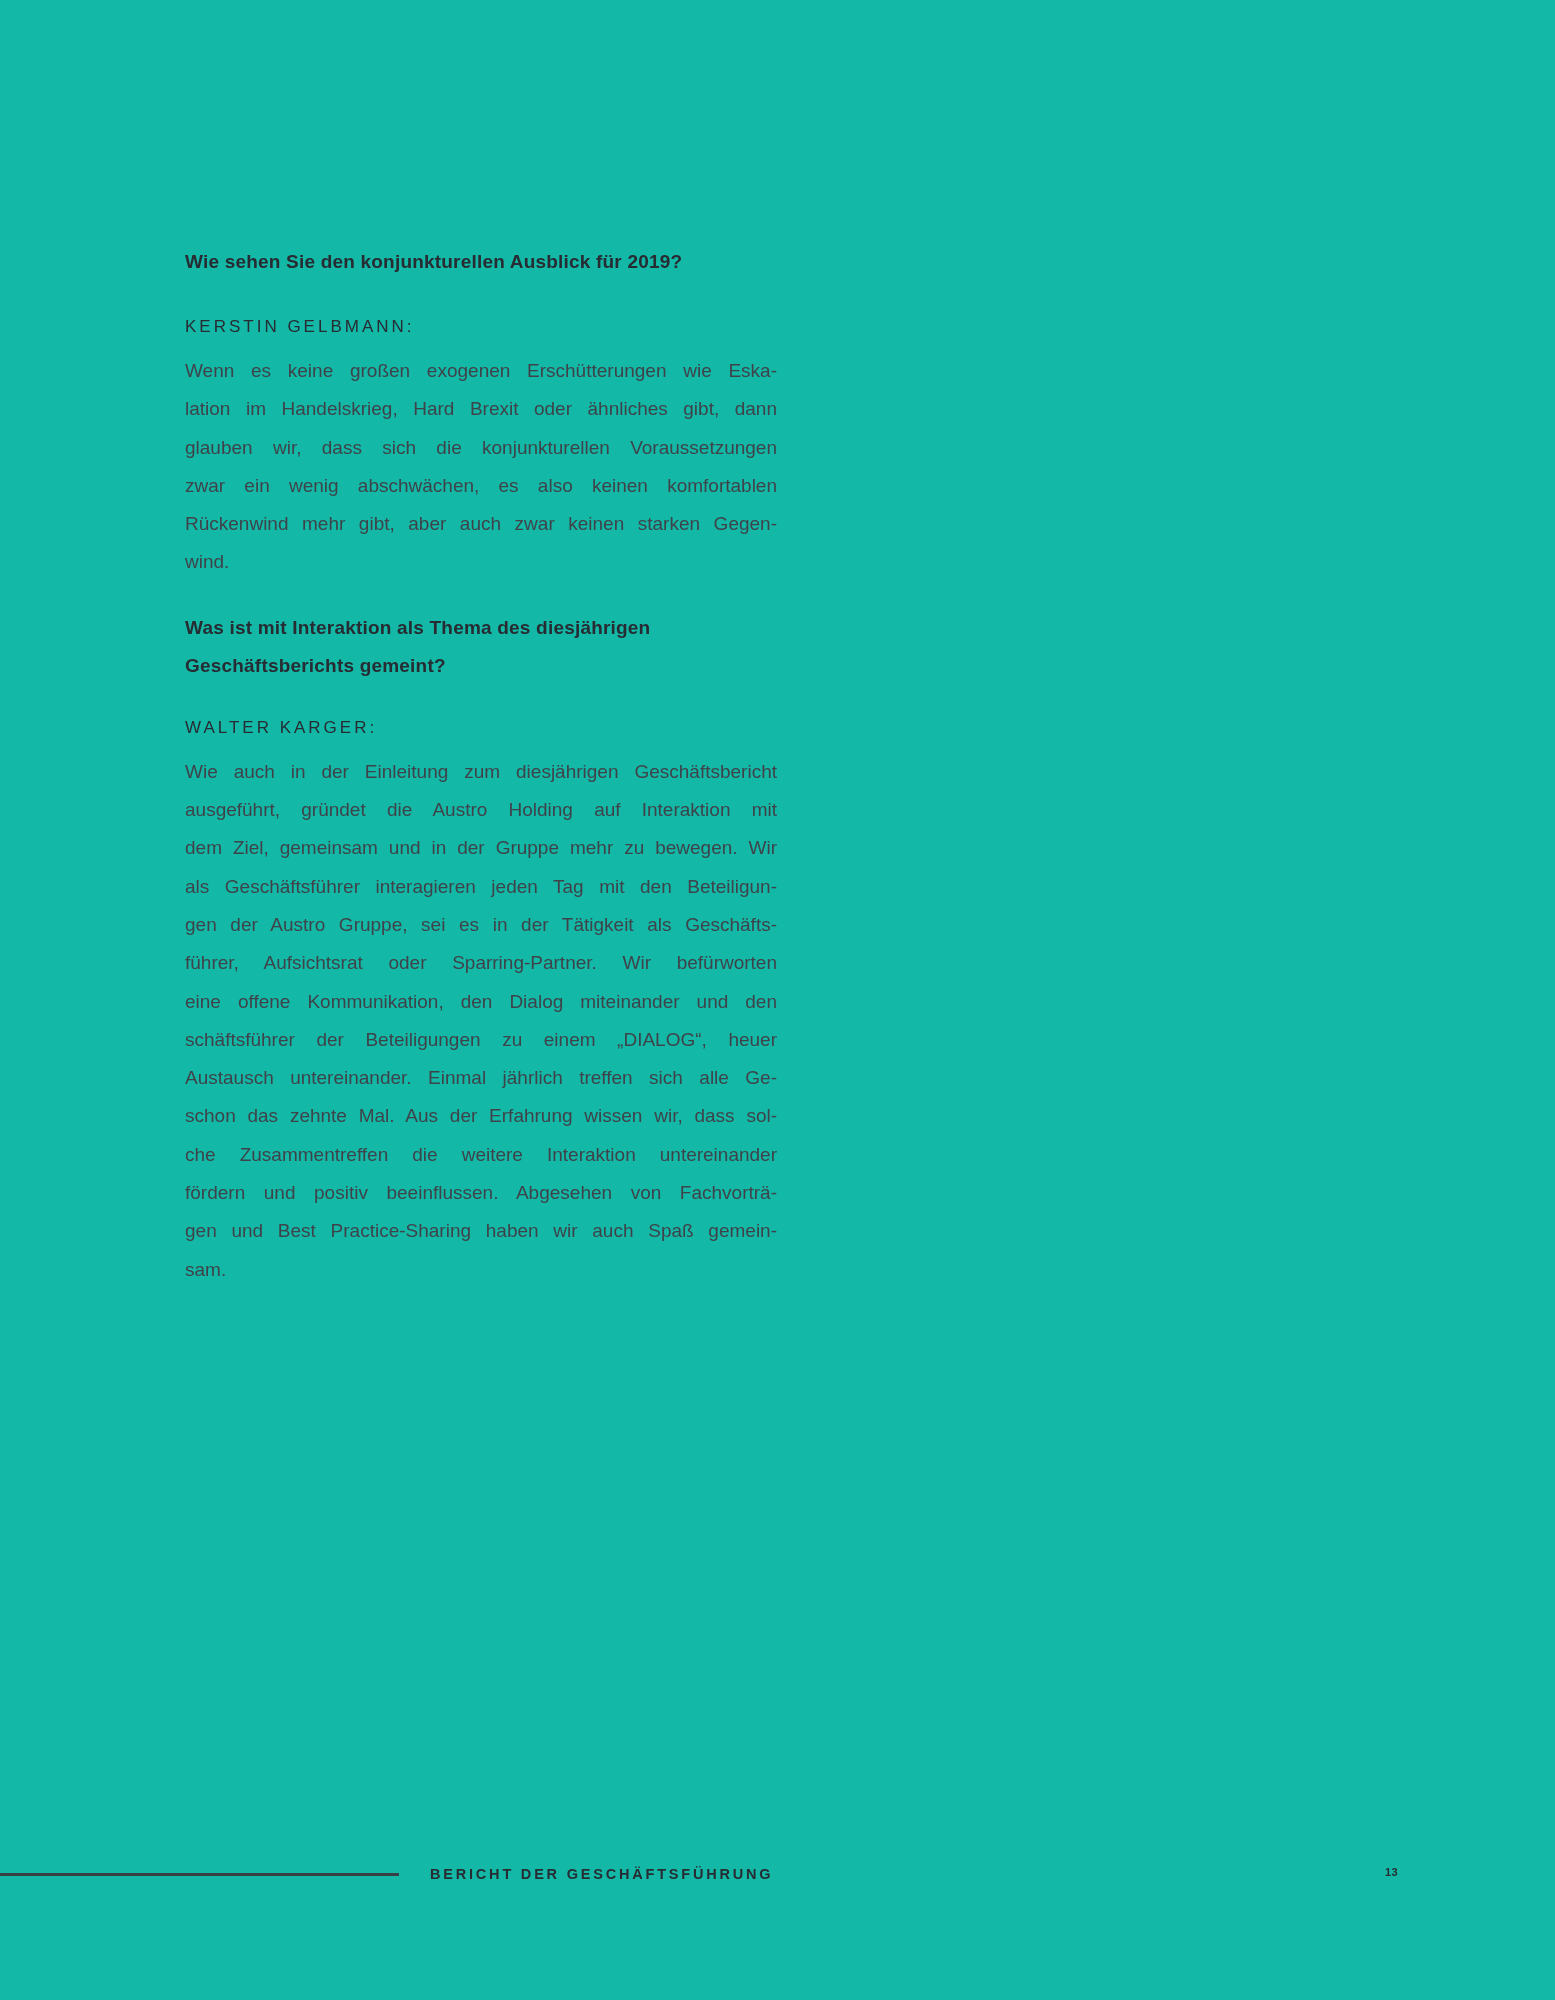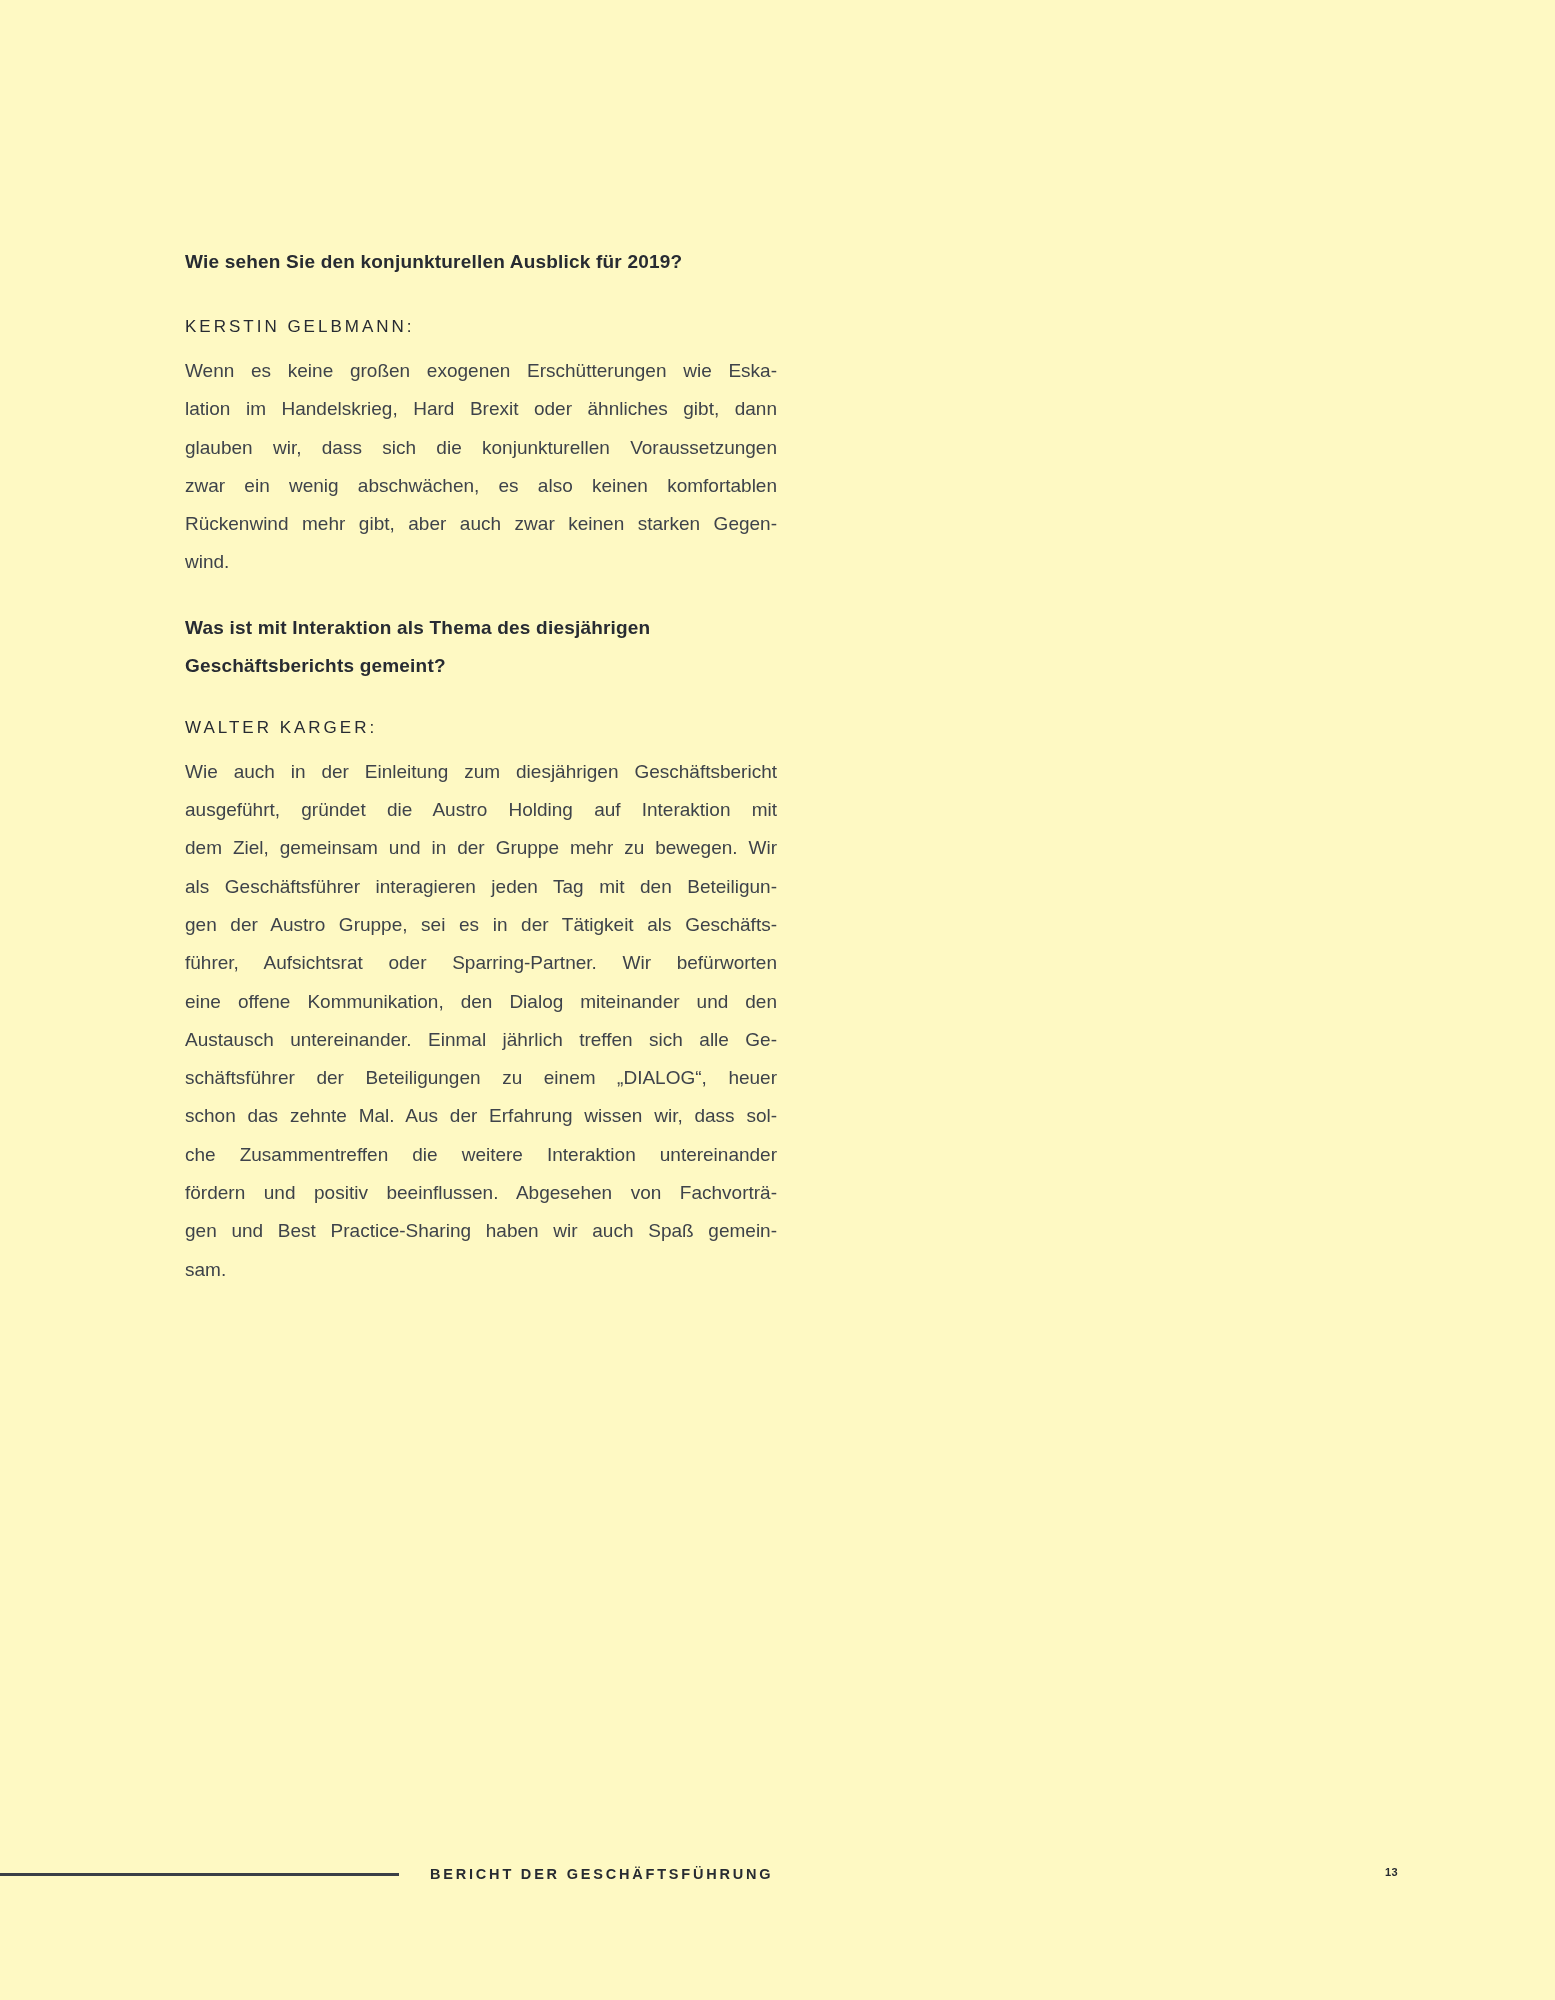--- a/index.html
+++ b/index.html
@@ -1,21 +1,21 @@
 <!DOCTYPE html>
 <html lang="de"><head>
 <meta charset="utf-8">
 <style>
   html, body { margin: 0; padding: 0; background: #e9e9e9; }
   .page {
     position: relative;
     width: 1555px;
     height: 2000px;
     margin: 0 auto;
-    background: #fef9c3;
+    background: #14b8a6;
     font-family: "Liberation Sans", sans-serif;
     overflow: hidden;
   }
   .content {
     position: absolute;
     left: 185px;
     top: 243px;
     width: 592px;
   }
   .question {
@@ -108,22 +108,22 @@
         </div>
       <div class="speaker sp2">WALTER KARGER:</div>
       <div class="answer justify">
           <div class="line">Wie auch in der Einleitung zum diesjährigen Geschäftsbericht</div>
           <div class="line">ausgeführt, gründet die Austro Holding auf Interaktion mit</div>
           <div class="line">dem Ziel, gemeinsam und in der Gruppe mehr zu bewegen. Wir</div>
           <div class="line">als Geschäftsführer interagieren jeden Tag mit den Beteiligun-</div>
           <div class="line">gen der Austro Gruppe, sei es in der Tätigkeit als Geschäfts-</div>
           <div class="line">führer, Aufsichtsrat oder Sparring-Partner. Wir befürworten</div>
           <div class="line">eine offene Kommunikation, den Dialog miteinander und den</div>
+          <div class="line">schäftsführer der Beteiligungen zu einem „DIALOG“, heuer</div>
           <div class="line">Austausch untereinander. Einmal jährlich treffen sich alle Ge-</div>
-          <div class="line">schäftsführer der Beteiligungen zu einem „DIALOG“, heuer</div>
           <div class="line">schon das zehnte Mal. Aus der Erfahrung wissen wir, dass sol-</div>
           <div class="line">che Zusammentreffen die weitere Interaktion untereinander</div>
           <div class="line">fördern und positiv beeinflussen. Abgesehen von Fachvorträ-</div>
           <div class="line">gen und Best Practice-Sharing haben wir auch Spaß gemein-</div>
           <div class="line">sam.</div>
         </div>
     </div>
 
   </div>
 

